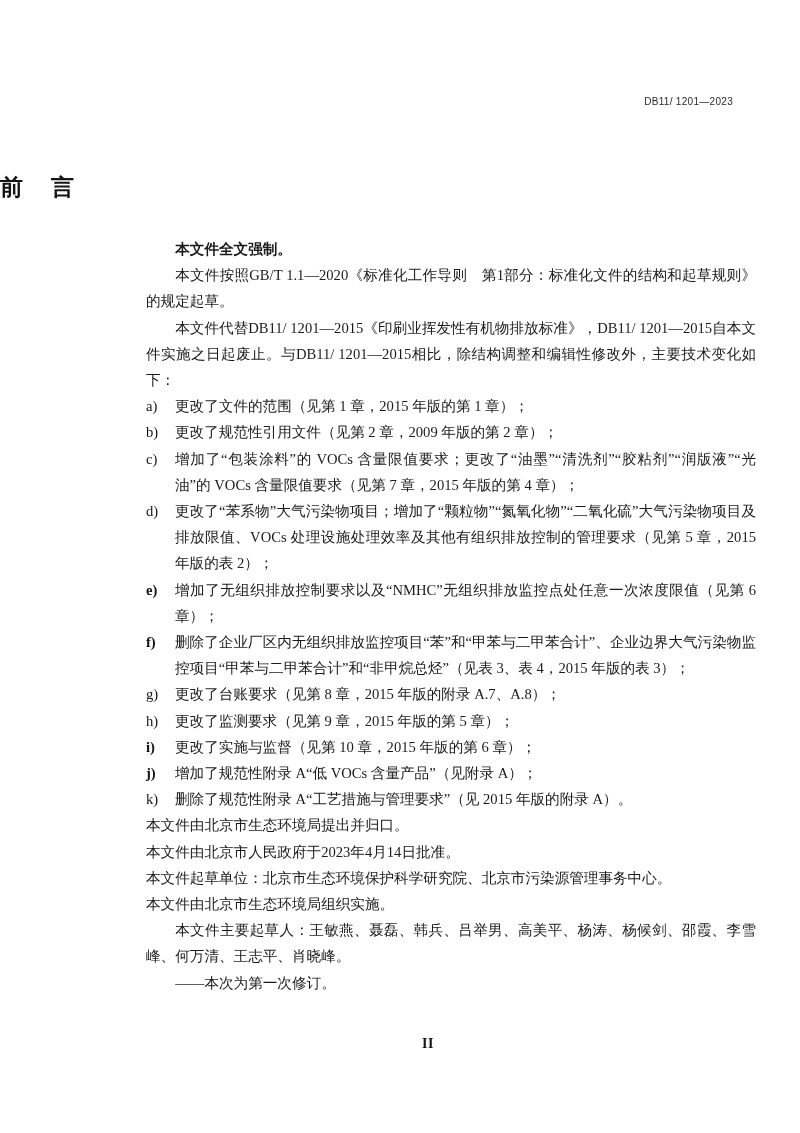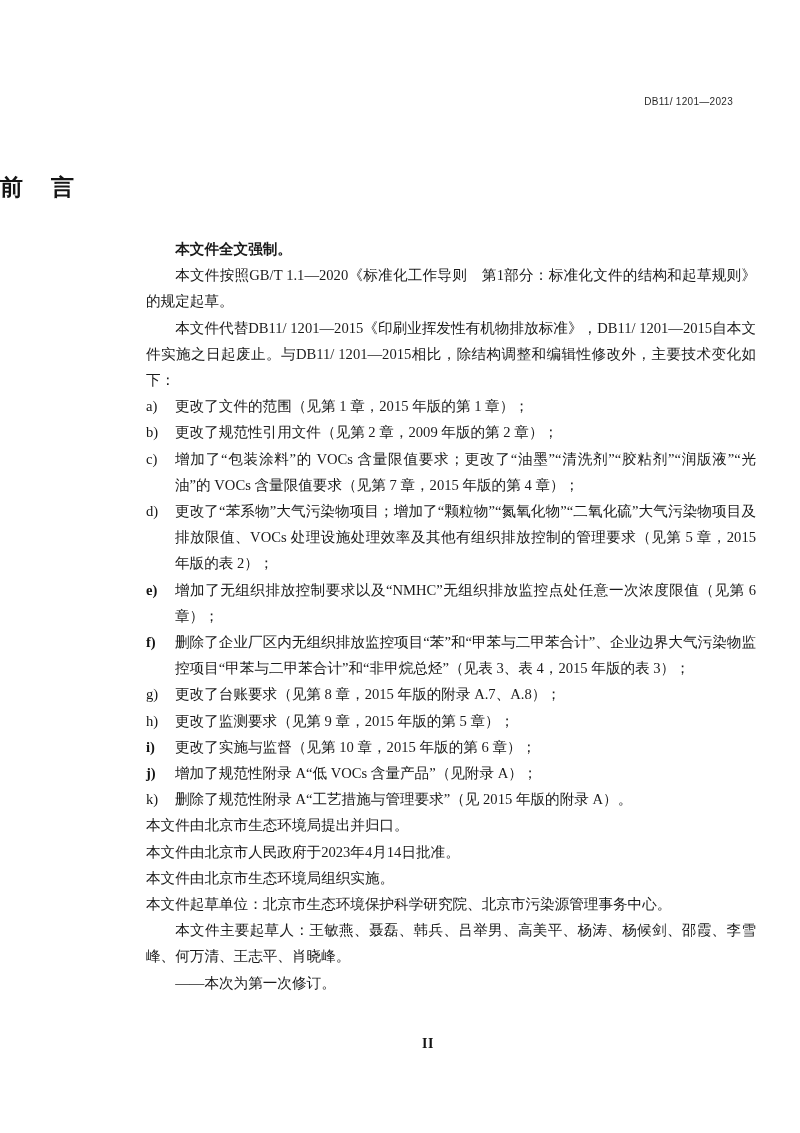--- a/index.html
+++ b/index.html
@@ -185,23 +185,23 @@
         <li>
           <span class="marker">k)</span>
           <span class="item-text">删除了规范性附录 A“工艺措施与管理要求”（见 2015 年版的附录 A）。</span>
         </li>
       </ol>
 
     <p class="para noindent">本文件由北京市生态环境局提出并归口。</p>
 
     <p class="para noindent">本文件由北京市人民政府于2023年4月14日批准。</p>
 
+    <p class="para noindent">本文件起草单位：北京市生态环境保护科学研究院、北京市污染源管理事务中心。</p>
+
     <p class="para noindent">本文件由北京市生态环境局组织实施。</p>
-
-    <p class="para noindent">本文件起草单位：北京市生态环境保护科学研究院、北京市污染源管理事务中心。</p>
 
     <p class="para">本文件主要起草人：王敏燕、聂磊、韩兵、吕举男、高美平、杨涛、杨候剑、邵霞、李雪峰、何万清、王志平、肖晓峰。</p>
 
 
     <div id="version-history">
         <p class="dash-line">——本次为第一次修订。</p>
       </div>
 
   </div>
 

